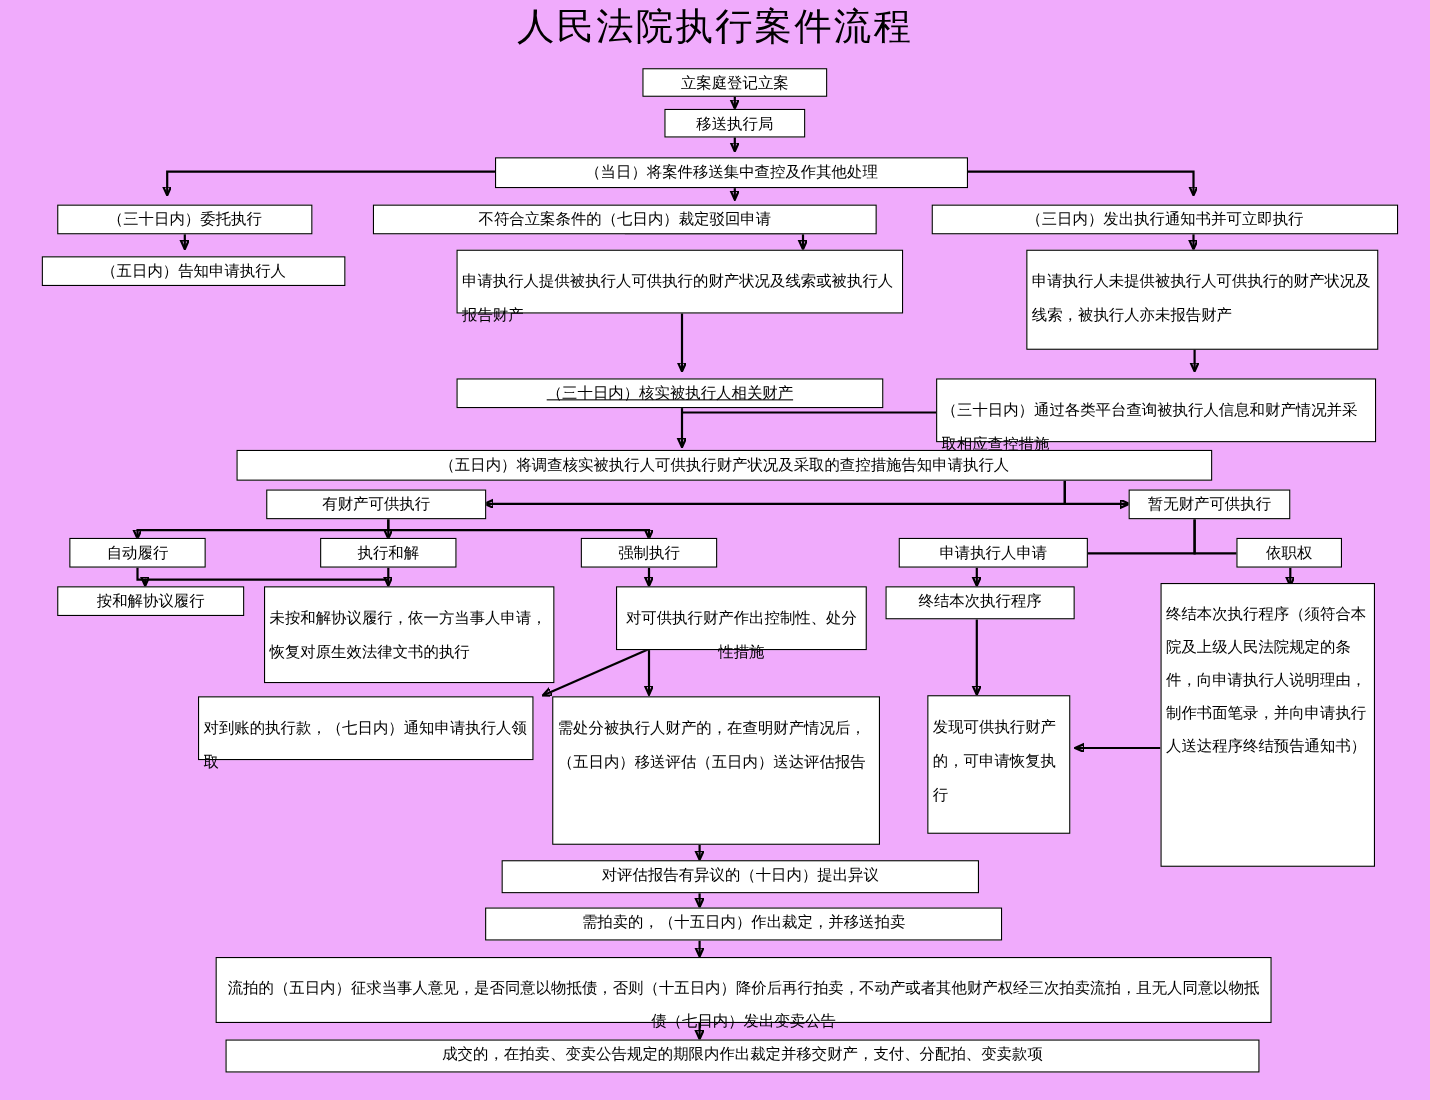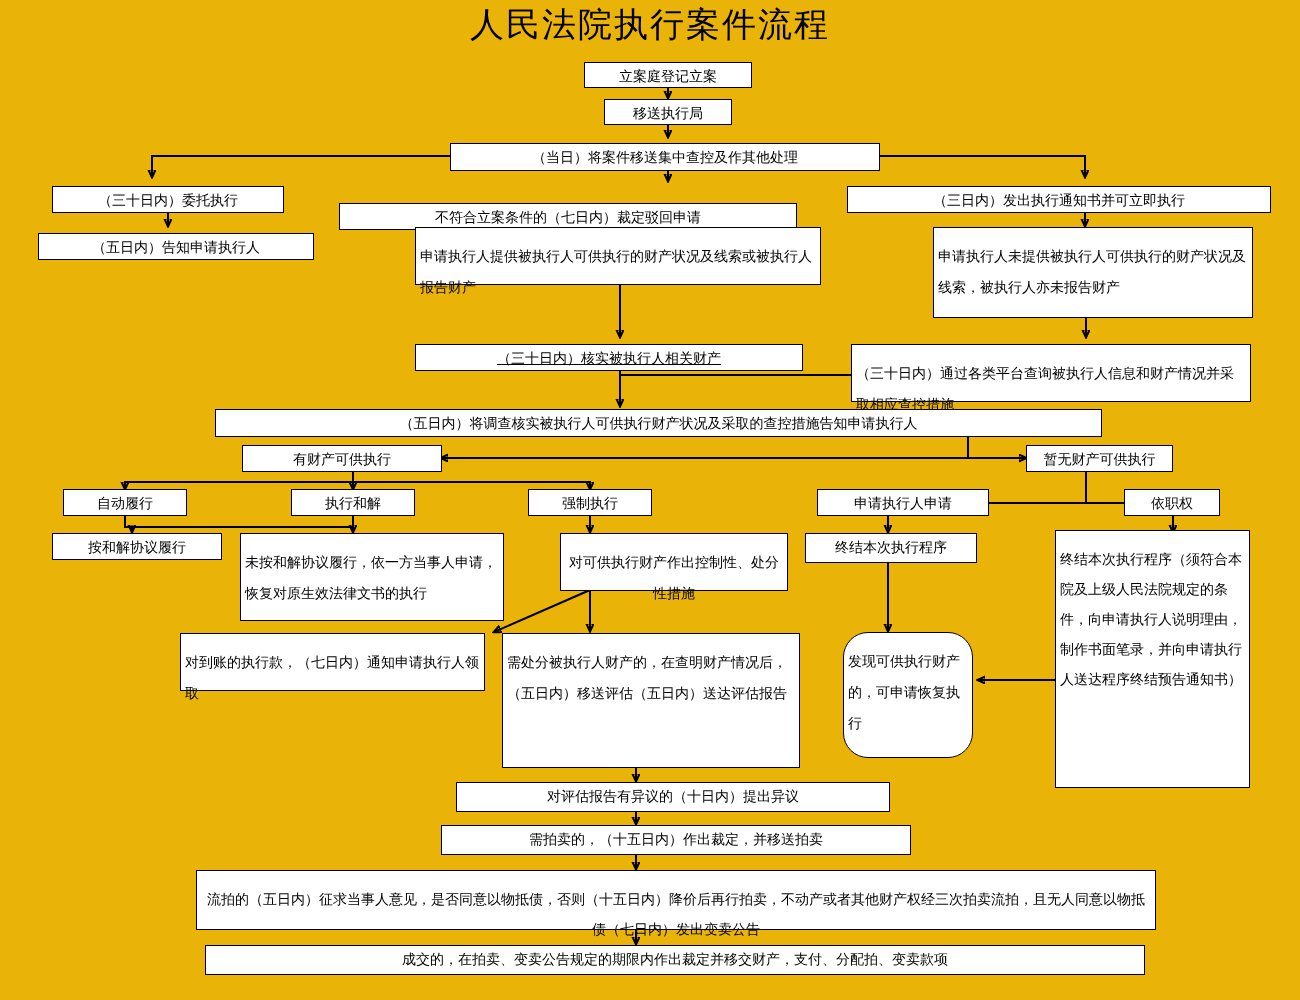--- a/index.html
+++ b/index.html
@@ -10,21 +10,21 @@
   }
   body {
     font-family: "DejaVu Serif", "Liberation Serif", serif;
     color: #000000;
   }
   #canvas {
     position: relative;
     width: 1300px;
     height: 1000px;
     overflow: hidden;
-    background: #eab308;
+    background: #f0abfc;
   }
   #title {
     position: absolute;
     left: 0;
     top: 2px;
     width: 1300px;
     text-align: center;
     font-size: 34px;
     line-height: 44px;
     letter-spacing: 2px;
@@ -147,21 +147,21 @@
   <div class="node" style="left:584px; top:62px; width:168px; height:26px;">立案庭登记立案</div>
 
   <div class="node" style="left:604px; top:99px; width:128px; height:26px;">移送执行局</div>
 
   <div class="node" style="left:450px; top:143px; width:430px; height:28px;">（当日）将案件移送集中查控及作其他处理</div>
 
   <div class="node" style="left:52px; top:186px; width:232px; height:27px;">（三十日内）委托执行</div>
 
   <div class="node" style="left:38px; top:233px; width:276px; height:27px;">（五日内）告知申请执行人</div>
 
-  <div class="node" style="left:339px; top:186px; width:458px; height:27px;margin-top:17px;">不符合立案条件的（七日内）裁定驳回申请</div>
+  <div class="node" style="left:339px; top:186px; width:458px; height:27px;">不符合立案条件的（七日内）裁定驳回申请</div>
 
   <div class="node" style="left:847px; top:186px; width:424px; height:27px;">（三日内）发出执行通知书并可立即执行</div>
 
   <div class="node multi" style="left:415px; top:227px; width:406px; height:58px;">申请执行人提供被执行人可供执行的财产状况及线索或被执行人报告财产</div>
 
   <div class="node multi" style="left:933px; top:227px; width:320px; height:91px;">申请执行人未提供被执行人可供执行的财产状况及线索，被执行人亦未报告财产</div>
 
   <div class="node" style="left:415px; top:344px; width:388px; height:27px;text-decoration:underline;">（三十日内）核实被执行人相关财产</div>
 
   <div class="node multi" style="left:851px; top:344px; width:400px; height:58px;">（三十日内）通过各类平台查询被执行人信息和财产情况并采取相应查控措施</div>
@@ -189,21 +189,21 @@
   <div class="node multi ctr" style="left:528px; top:533px; width:228px; height:58px;margin-left:32px;">对可供执行财产作出控制性、处分性措施</div>
 
   <div class="node" style="left:805px; top:533px; width:172px; height:30px;">终结本次执行程序</div>
 
   <div class="node multi" style="left:1055px; top:530px; width:195px; height:258px; line-height:30px;">终结本次执行程序（须符合本院及上级人民法院规定的条件，向申请执行人说明理由，制作书面笔录，并向申请执行人送达程序终结预告通知书）</div>
 
   <div class="node multi" style="left:180px; top:633px; width:305px; height:58px;">对到账的执行款，（七日内）通知申请执行人领取</div>
 
   <div class="node multi" style="left:502px; top:633px; width:298px; height:135px;">需处分被执行人财产的，在查明财产情况后，（五日内）移送评估（五日内）送达评估报告</div>
 
-  <div class="node multi" style="left:843px; top:632px; width:130px; height:126px;border-radius:25px;">发现可供执行财产的，可申请恢复执行</div>
+  <div class="node multi" style="left:843px; top:632px; width:130px; height:126px;">发现可供执行财产的，可申请恢复执行</div>
 
   <div class="node" style="left:456px; top:782px; width:434px; height:30px;">对评估报告有异议的（十日内）提出异议</div>
 
   <div class="node" style="left:441px; top:825px; width:470px; height:30px;">需拍卖的，（十五日内）作出裁定，并移送拍卖</div>
 
   <div class="node multi ctr" style="left:196px; top:870px; width:960px; height:60px; line-height:30px;">流拍的（五日内）征求当事人意见，是否同意以物抵债，否则（十五日内）降价后再行拍卖，不动产或者其他财产权经三次拍卖流拍，且无人同意以物抵债（七日内）发出变卖公告</div>
 
   <div class="node" style="left:205px; top:945px; width:940px; height:30px;">成交的，在拍卖、变卖公告规定的期限内作出裁定并移交财产，支付、分配拍、变卖款项</div>
 
 </div>

